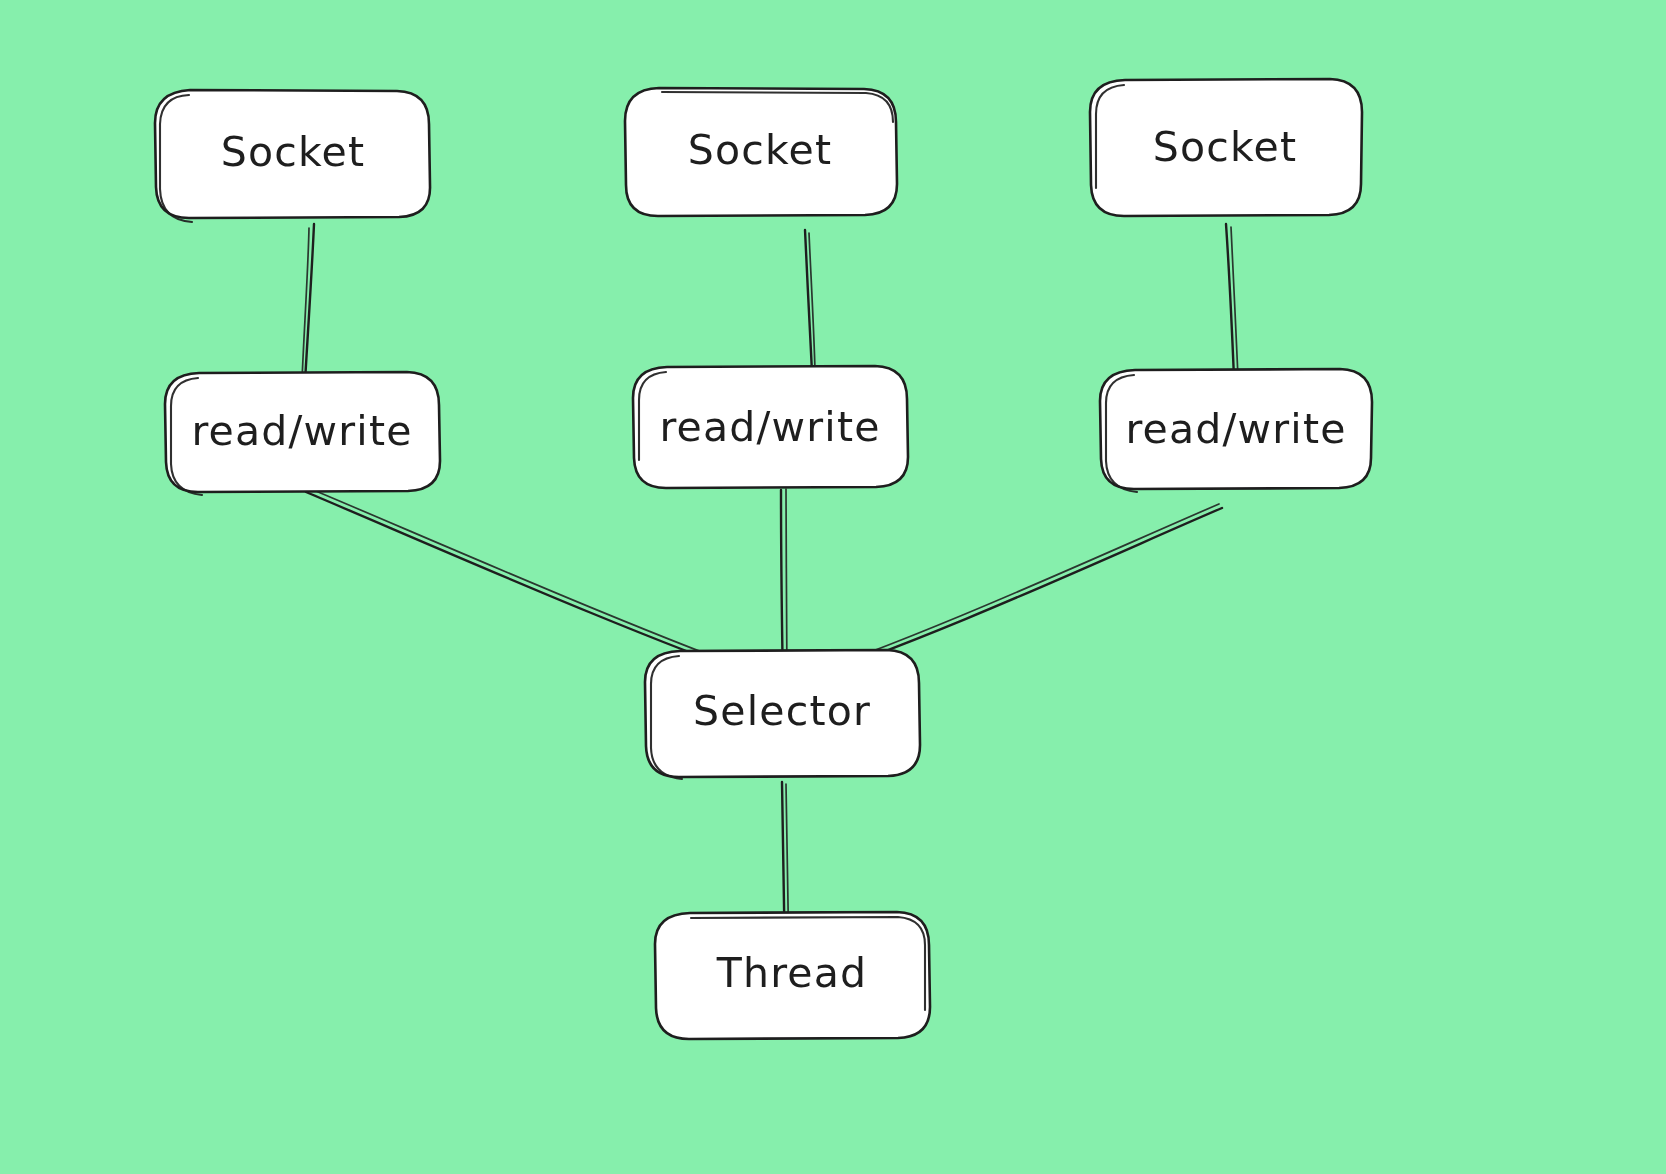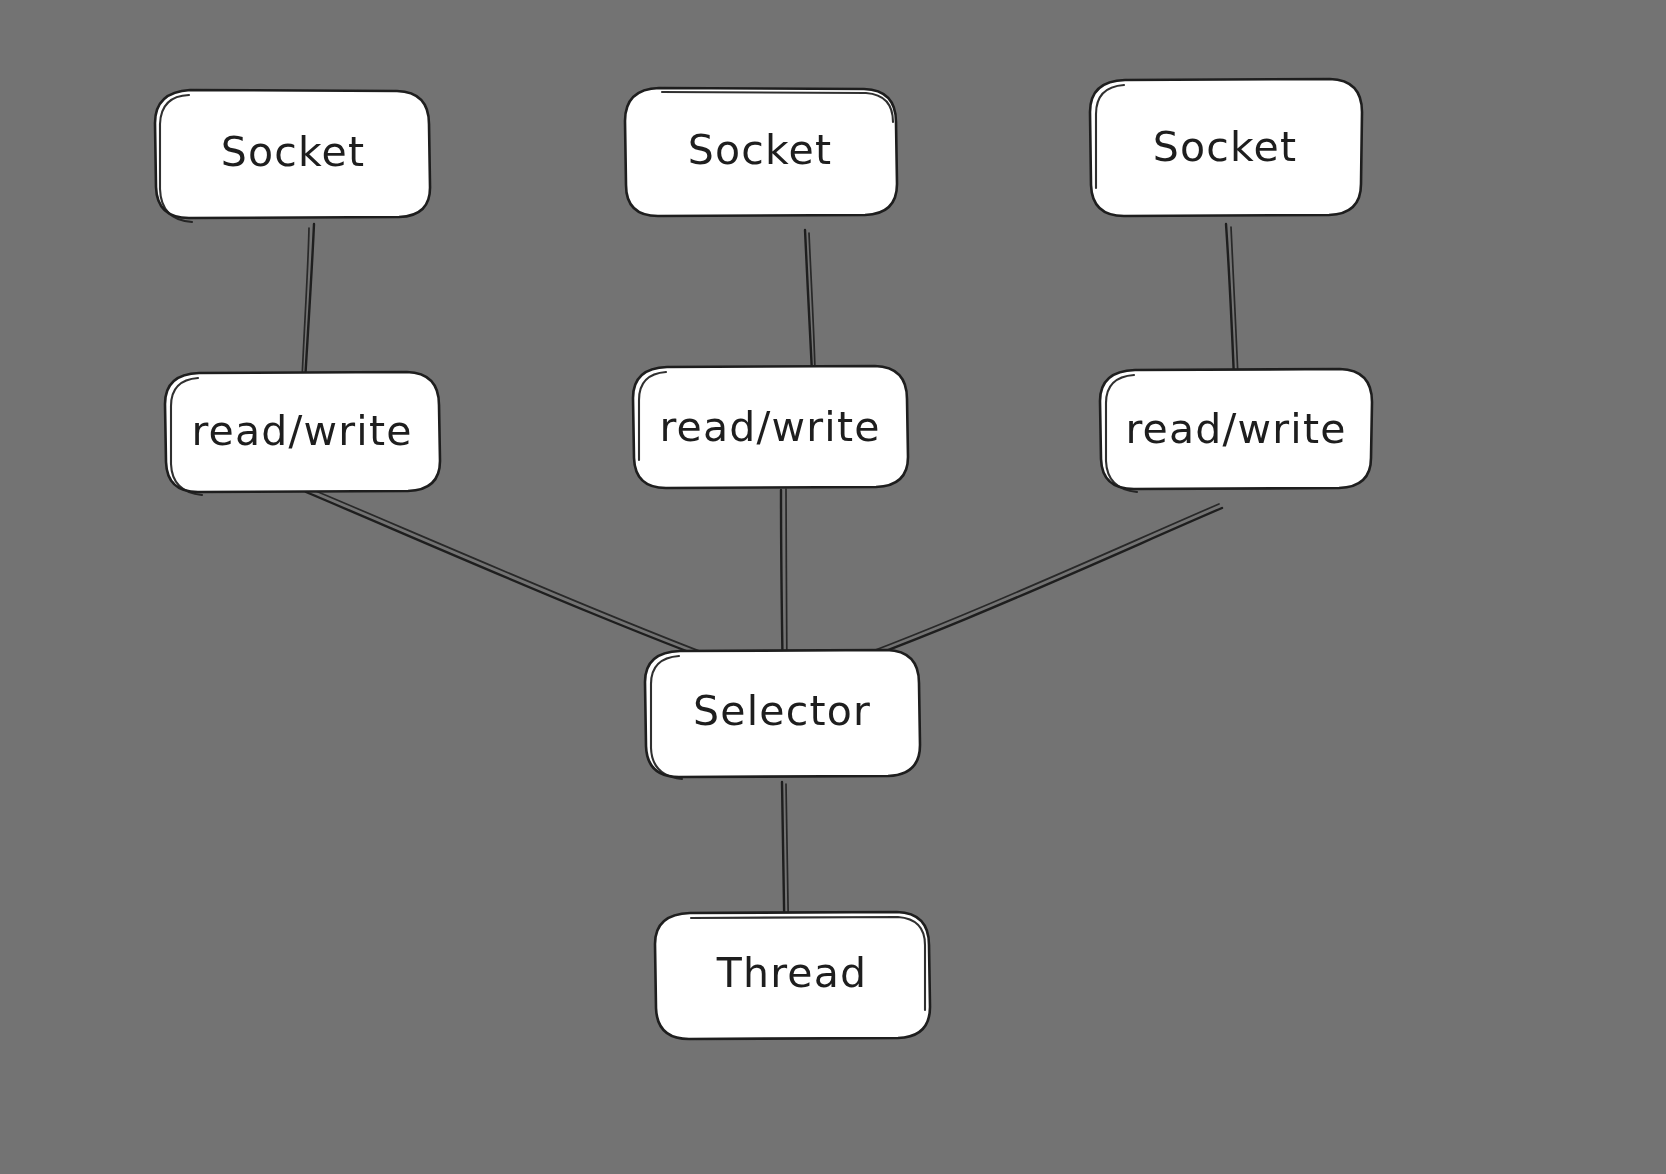--- a/index.html
+++ b/index.html
@@ -10,21 +10,21 @@
   body {
     width: 1666px;
     height: 1174px;
     overflow: hidden;
     font-family: "DejaVu Sans", sans-serif;
   }
   #canvas {
     position: relative;
     width: 1666px;
     height: 1174px;
-    background: #737373;
+    background: #86efac;
   }
   #diagram-svg {
     position: absolute;
     left: 0;
     top: 0;
     width: 1666px;
     height: 1174px;
   }
   .node-shape {
     fill: #ffffff;

